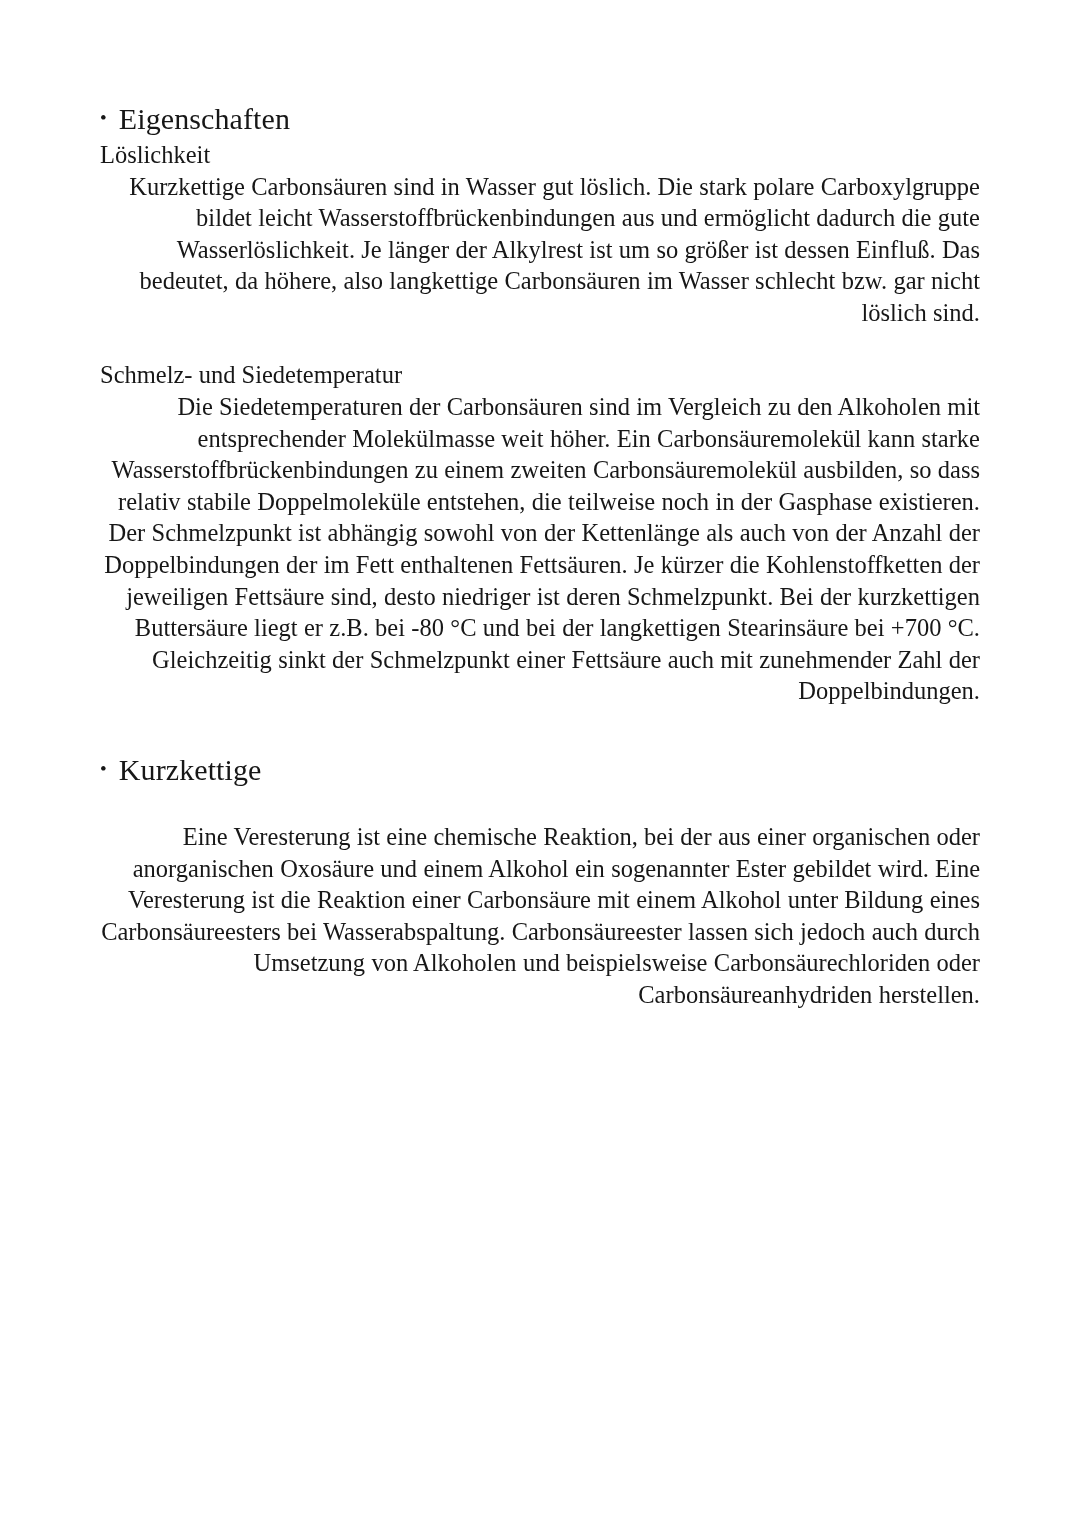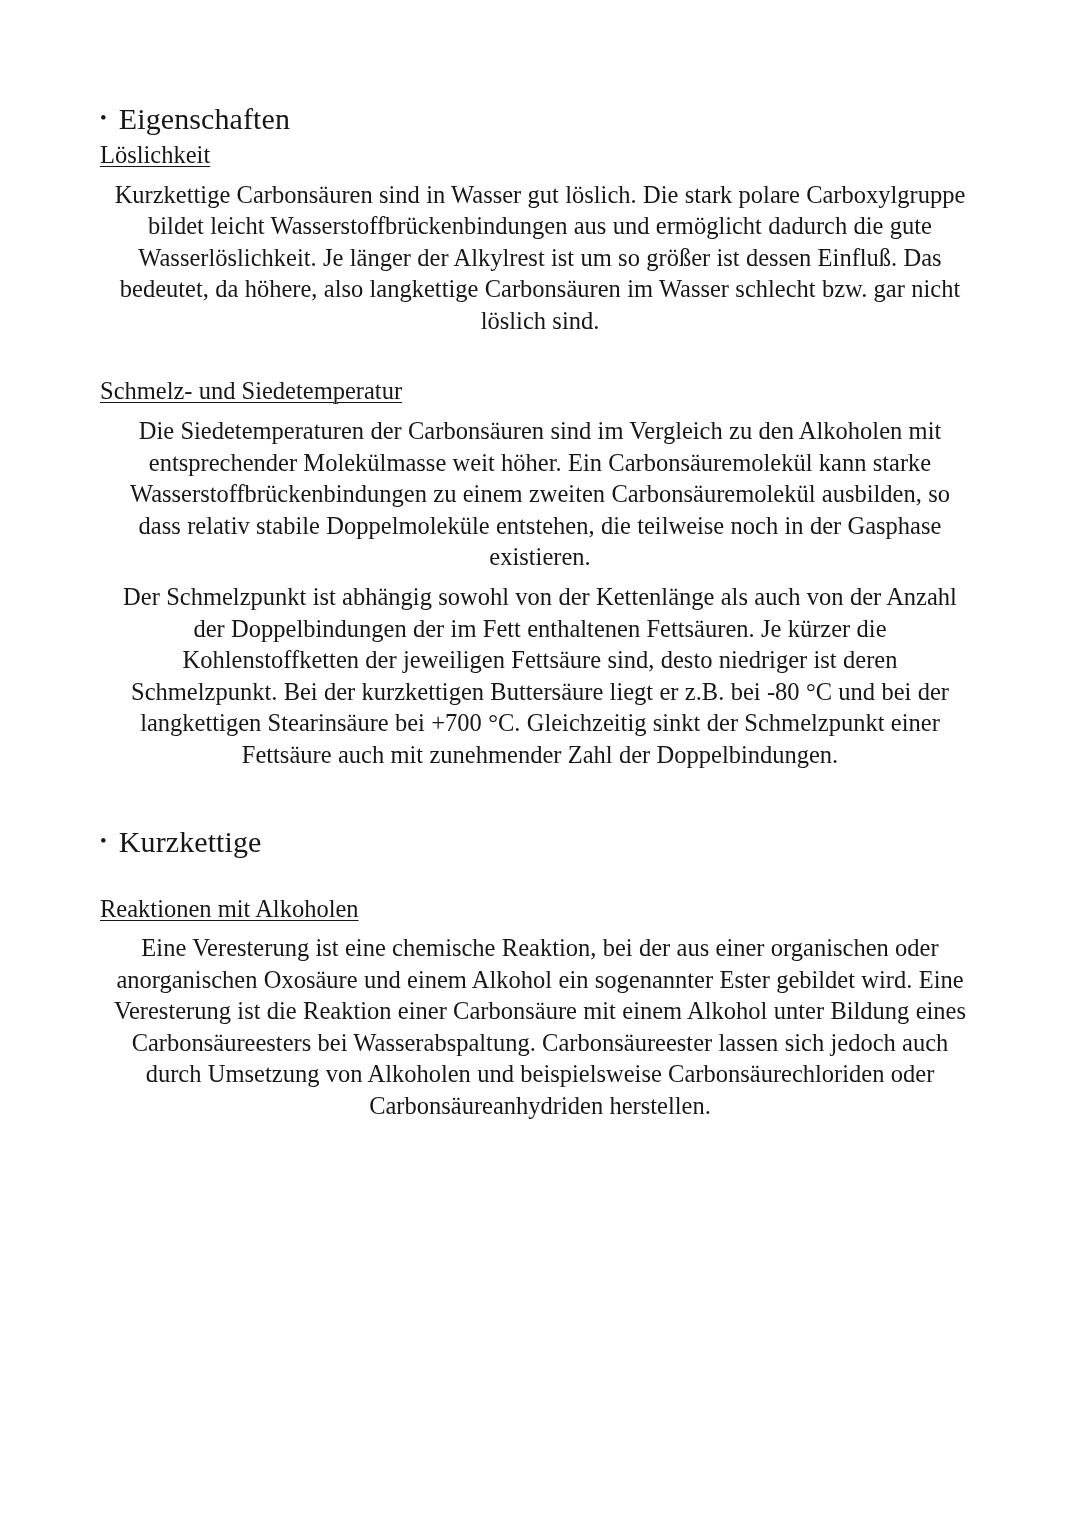--- a/index.html
+++ b/index.html
@@ -46,31 +46,30 @@
 
   
   .sub-heading {
     font-size: 24.5px;
     line-height: 31.5px;
     font-weight: 400;
     margin: 0;
     display: block;
   }
   .sub-heading span.u {
-    text-decoration: underline;
     text-underline-offset: 3px;
     text-decoration-thickness: 1.2px;
   }
 
   
   .para {
     font-size: 24.5px;
     line-height: 31.6px;
-    margin: 8px;
-    text-align: center;
+    margin: 0;
+    text-align: right;
     word-spacing: 0.2px;
   }
 
   .para b { font-weight: 400; }
 
   
   .gap-block  { height: 31px; }
   .gap-section{ height: 44px; }
 </style>
 </head>
@@ -94,17 +93,16 @@
 
     <div class="gap-section"></div>
 
     <h1 class="bullet-heading">
       <span class="bullet-glyph">•</span><span>Kurzkettige</span>
     </h1>
 
 
     <div class="gap-block"></div>
 
-    <h2 class="sub-heading"><span class="u">Reaktionen mit Alkoholen</span></h2>
     <p class="para">Eine Veresterung ist eine chemische Reaktion, bei der aus einer organischen oder anorganischen Oxosäure und einem Alkohol ein sogenannter Ester gebildet wird. Eine Veresterung ist die Reaktion einer Carbonsäure mit einem Alkohol unter Bildung eines Carbonsäureesters bei Wasserabspaltung. Carbonsäureester lassen sich jedoch auch durch Umsetzung von Alkoholen und beispielsweise Carbonsäurechloriden oder Carbonsäureanhydriden herstellen.</p>
 
   </div>
 </div>
 
 </body></html>

